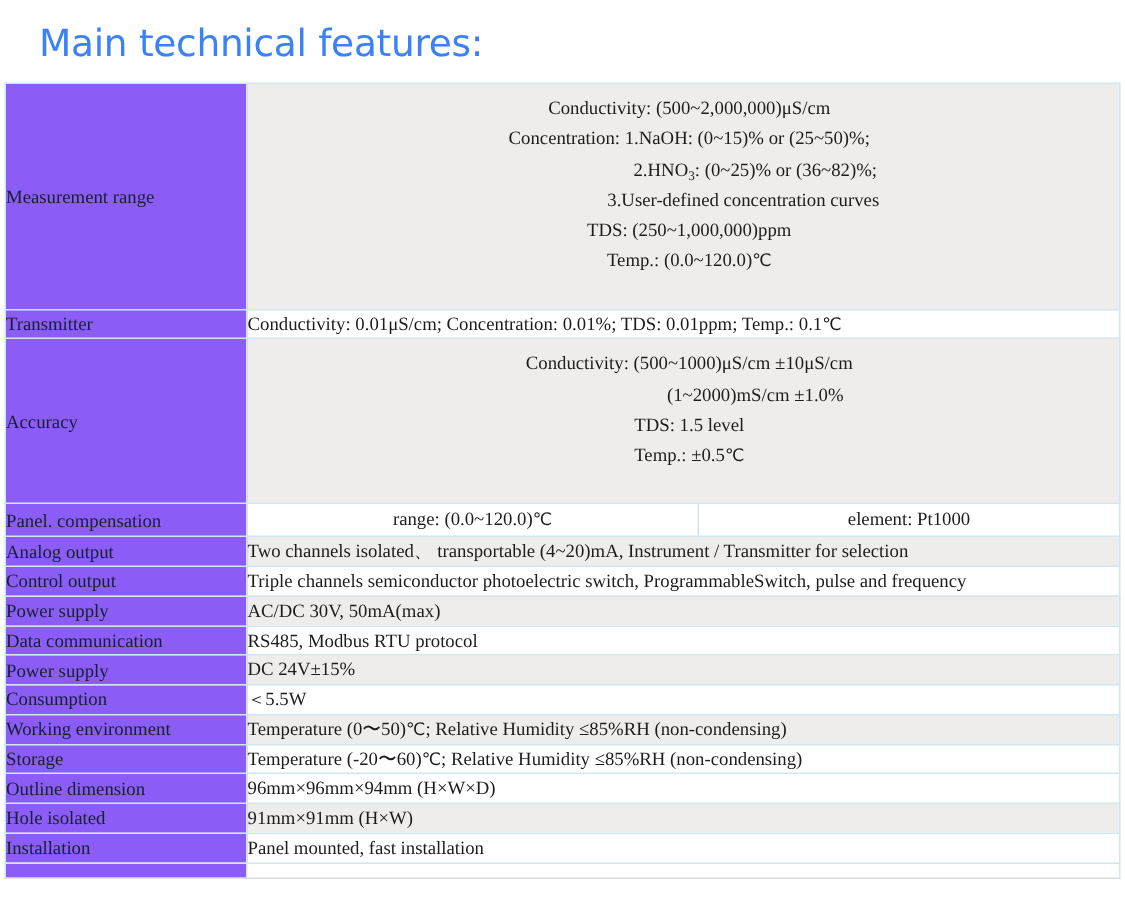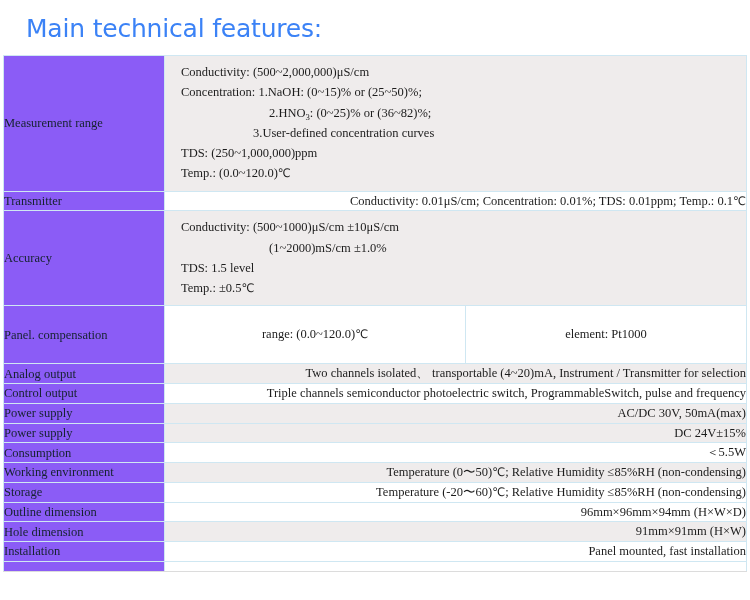--- a/index.html
+++ b/index.html
@@ -55,48 +55,48 @@
     border-left: 1px solid #9fdcf0;
     border-right: 1px solid #ffffff;
     border-top-color: #ffffff;
     border-bottom-color: #ffffff;
     line-height: 1.45;
   }
 
   
   td.value-cell {
     padding: 3px 8px;
-    text-align: right;
+    text-align: left;
     line-height: 1.5;
   }
   td.value-cell.shaded { background: #efecec; }
   td.value-cell.plain  { background: #ffffff; }
 
   td.value-cell.left-block {
-    text-align: left;
-    padding: 6px 8px 7px 16px;
+    text-align: center;
+    padding: 6px 8px 22px 16px;
     line-height: 1.62;
   }
 
   .ind-1 { display: block; padding-left: 0; }
   .ind-2 { display: block; padding-left: 88px; }
   .ind-3 { display: block; padding-left: 72px; }
 
   sub { font-size: 0.7em; vertical-align: baseline; position: relative; top: 3px; }
 
   .degc { font-family: "DejaVu Sans", sans-serif; font-size: 0.92em; }
   .wave { font-family: "DejaVu Sans", sans-serif; }
   .lt   { font-family: "DejaVu Sans", sans-serif; font-size: 0.95em; }
 
   
   .split-row { display: flex; width: 100%; }
   .split-row > .split-a,
   .split-row > .split-b {
     text-align: center;
-    padding: 21px 4px;
+    padding: 3px 4px;
   }
   .split-row > .split-a { width: 292px; border-right: 1px solid #cfe7f2; }
   .split-row > .split-b { flex: 1; }
   td.split-cell { padding: 0; background: #ffffff; }
 
   
   tr.cut-row td {
     height: 9px;
     overflow: hidden;
     line-height: 9px;
@@ -153,41 +153,45 @@
         </tr>
         <tr>
           <td class="label-cell">Control output</td>
           <td class="value-cell plain">Triple channels semiconductor photoelectric switch, ProgrammableSwitch, pulse and frequency</td>
         </tr>
         <tr>
           <td class="label-cell">Power supply</td>
           <td class="value-cell shaded">AC/DC 30V, 50mA(max)</td>
         </tr>
         <tr>
+          <td class="label-cell">Data communication</td>
+          <td class="value-cell plain">RS485, Modbus RTU protocol</td>
+        </tr>
+        <tr>
           <td class="label-cell">Power supply</td>
           <td class="value-cell shaded">DC 24V±15%</td>
         </tr>
         <tr>
           <td class="label-cell">Consumption</td>
           <td class="value-cell plain"><span class="lt">＜</span>5.5W</td>
         </tr>
         <tr>
           <td class="label-cell">Working environment</td>
           <td class="value-cell shaded">Temperature (0<span class="wave">〜</span>50)<span class="degc">℃</span>; Relative Humidity ≤85%RH (non-condensing)</td>
         </tr>
         <tr>
           <td class="label-cell">Storage</td>
           <td class="value-cell plain">Temperature (-20<span class="wave">〜</span>60)<span class="degc">℃</span>; Relative Humidity ≤85%RH (non-condensing)</td>
         </tr>
         <tr>
           <td class="label-cell">Outline dimension</td>
           <td class="value-cell plain">96mm×96mm×94mm (H×W×D)</td>
         </tr>
         <tr>
-          <td class="label-cell">Hole dimension</td>
+          <td class="label-cell">Hole isolated</td>
           <td class="value-cell shaded">91mm×91mm (H×W)</td>
         </tr>
         <tr>
           <td class="label-cell">Installation</td>
           <td class="value-cell plain">Panel mounted, fast installation</td>
         </tr>
         <tr class="cut-row">
           <td class="label-cell"></td>
           <td class="value-cell plain"></td>
         </tr>

